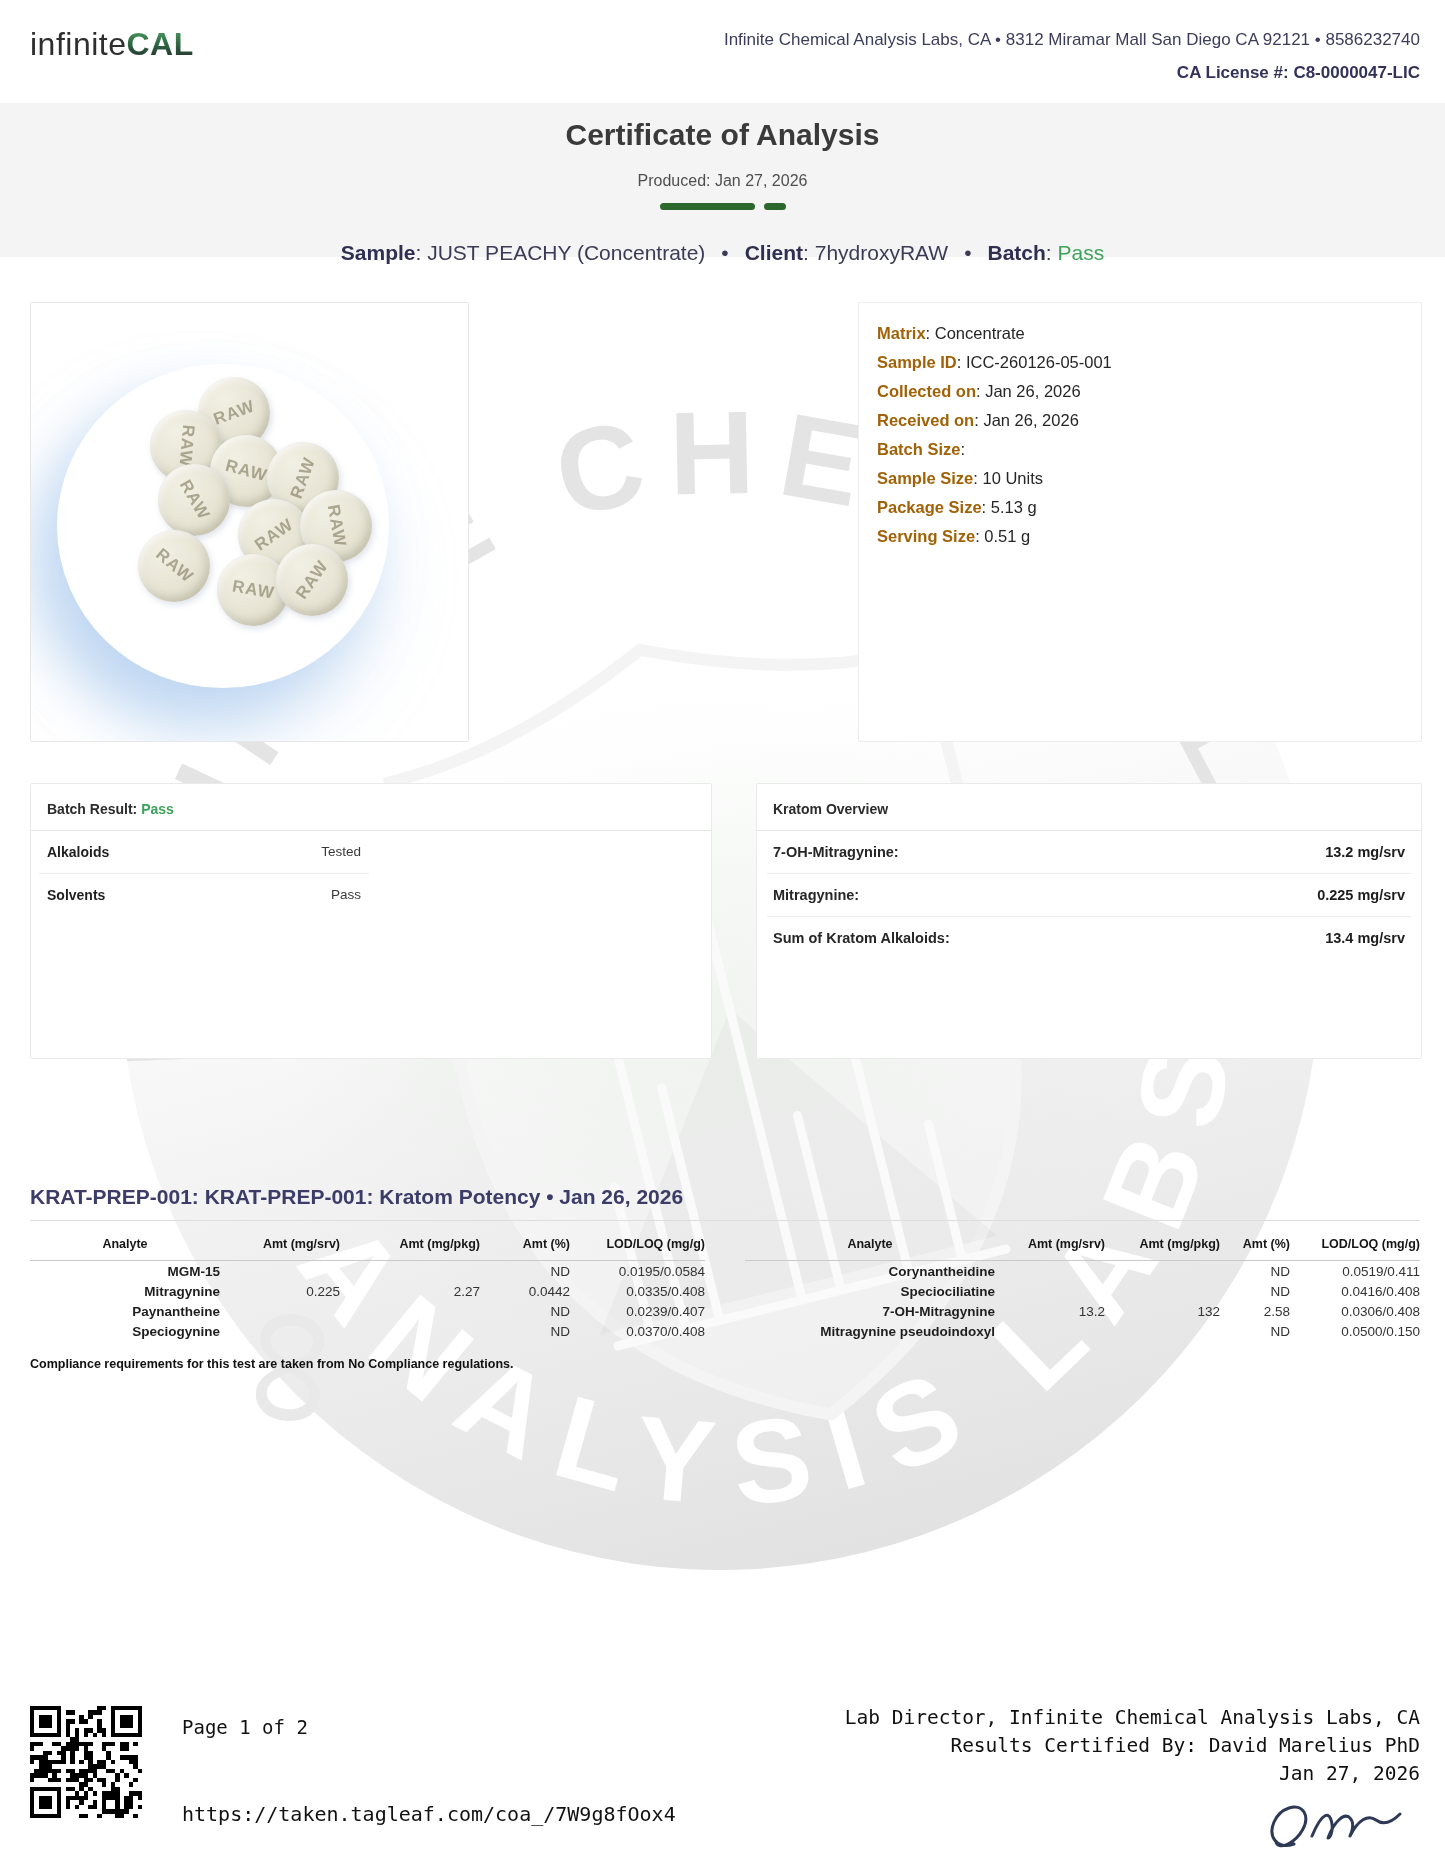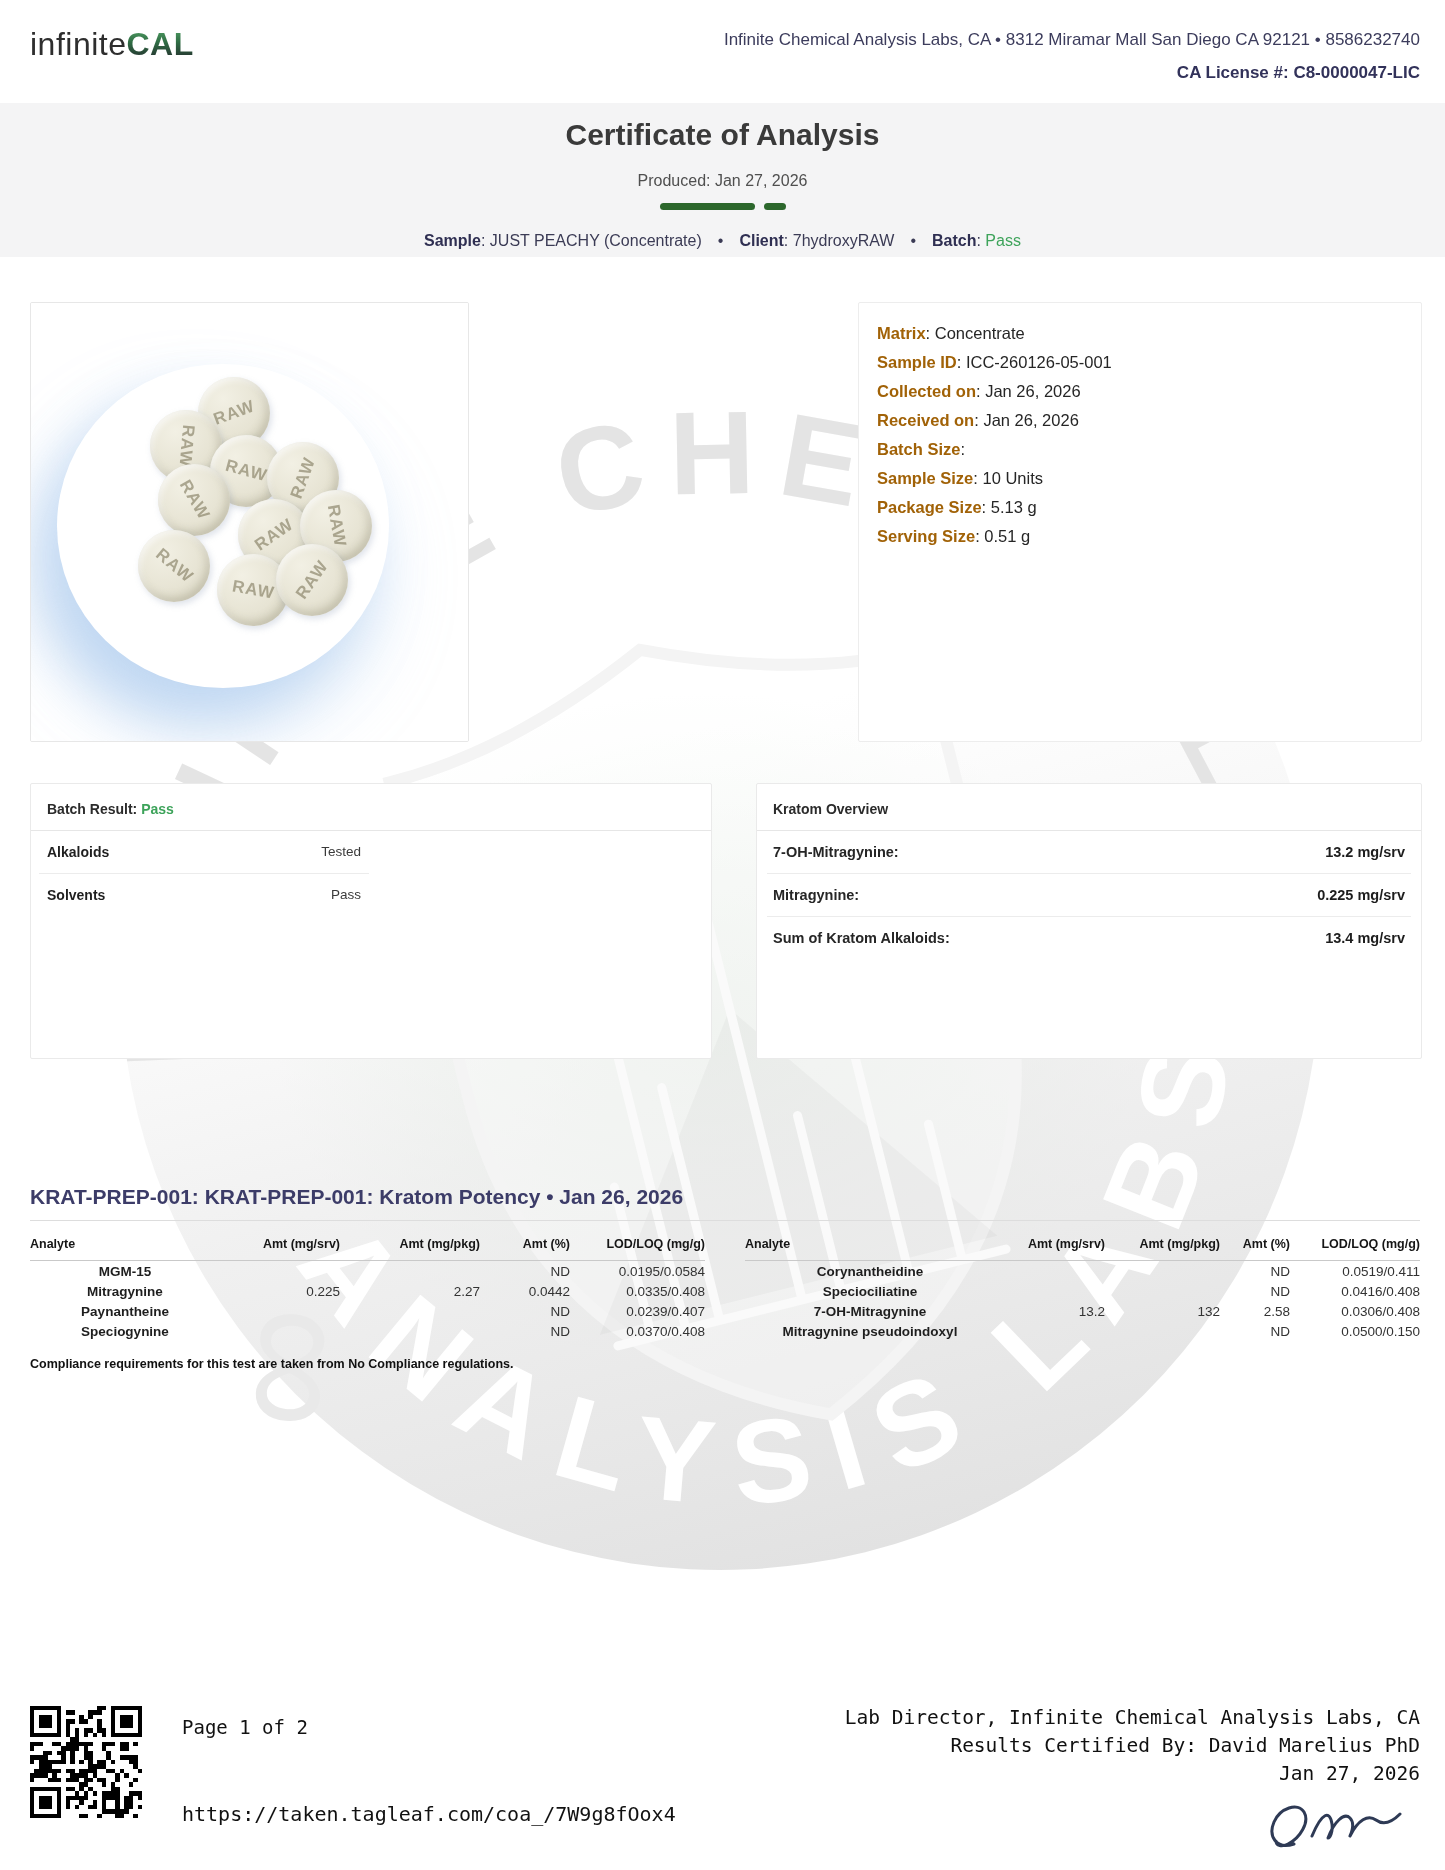--- a/index.html
+++ b/index.html
@@ -17,21 +17,21 @@
   .header-right{position:absolute;right:25px;top:30px;text-align:right;}
   .header-addr{font-size:17px;color:#3c3c5c;}
   .header-lic{font-size:17px;font-weight:700;color:#32325a;margin-top:13px;}
   
   .title-band{position:absolute;top:103px;left:0;width:100%;height:154px;background:#f4f4f5;z-index:2;text-align:center;}
   .doc-title{font-size:30px;font-weight:700;color:#3a3a3a;padding-top:15px;}
   .produced{font-size:16px;color:#4f4f4f;margin-top:20px;}
   .divider-bars{display:flex;justify-content:center;align-items:center;gap:9px;margin-top:13px;}
   .bar-long{width:95px;height:7px;border-radius:4px;background:#2c672c;}
   .bar-short{width:22px;height:7px;border-radius:4px;background:#2c672c;}
-  .sample-line{font-size:16px;color:#3b3b55;margin-top:22px;}
+  .sample-line{font-size:21px;color:#3b3b55;margin-top:31px;}
   .sample-line b{color:#2f2f52;font-weight:700;}
   .sample-line .bullet{margin:0 16px;color:#3b3b55;}
   .pass{color:#3da35a;}
   
   .card{position:absolute;background:#fff;border:1px solid #e7e7e7;border-radius:2px;z-index:2;}
   .photo-card{left:30px;top:302px;width:437px;height:438px;overflow:hidden;}
   .photo{position:relative;width:100%;height:100%;background:#fff;}
   .plate{position:absolute;left:6%;top:14%;width:76%;height:74%;border-radius:50%;background:#fff;
     box-shadow:-26px 30px 55px rgba(160,195,235,.55), -6px 50px 70px rgba(175,205,240,.35);}
   .pill{position:absolute;width:72px;height:72px;border-radius:50%;
@@ -58,24 +58,24 @@
   .o-row .v{font-size:14.5px;font-weight:700;color:#1d1d1d;}
   
   .potency{position:absolute;left:30px;top:1185px;width:1390px;z-index:2;}
   .potency-heading{font-size:21px;font-weight:700;color:#3c3c68;}
   .potency-rule{height:1px;background:#ddd;margin-top:11px;}
   .tables{display:flex;gap:40px;margin-top:10px;}
   table.ptab{border-collapse:collapse;table-layout:fixed;}
   .ptab-left{width:675px;}
   .ptab-right{width:675px;}
   .ptab th{font-size:12.5px;font-weight:700;color:#161616;padding:6px 0 9px 0;border-bottom:1px solid #c9c9c9;}
-  .ptab th.l{text-align:left;}
+  .ptab th.l{text-align:center;}
   .ptab th.r{text-align:right;}
   .ptab td{font-size:13.5px;padding:2.5px 0;color:#333;}
-  .ptab td.analyte{font-weight:700;color:#1e1e1e;text-align:center;margin-left:20px;}
+  .ptab td.analyte{font-weight:700;color:#1e1e1e;text-align:right;margin-left:20px;}
   .ptab td.num{text-align:right;}
   .compliance{margin-top:16px;font-size:12.5px;font-weight:700;color:#111;}
   
   .footer{position:absolute;left:30px;top:1698px;width:1390px;height:160px;z-index:2;font-family:"DejaVu Sans Mono",monospace;}
   .qr{position:absolute;left:0;top:8px;width:112px;height:112px;}
   .page-label{position:absolute;left:152px;top:18px;font-size:19px;color:#111;}
   .coa-url{position:absolute;left:152px;top:104px;font-size:20px;color:#111;}
   .cert-block{position:absolute;right:0;top:6px;text-align:right;font-size:19.5px;color:#101010;line-height:28px;}
   .signature{position:absolute;right:4px;top:96px;}
 </style>

